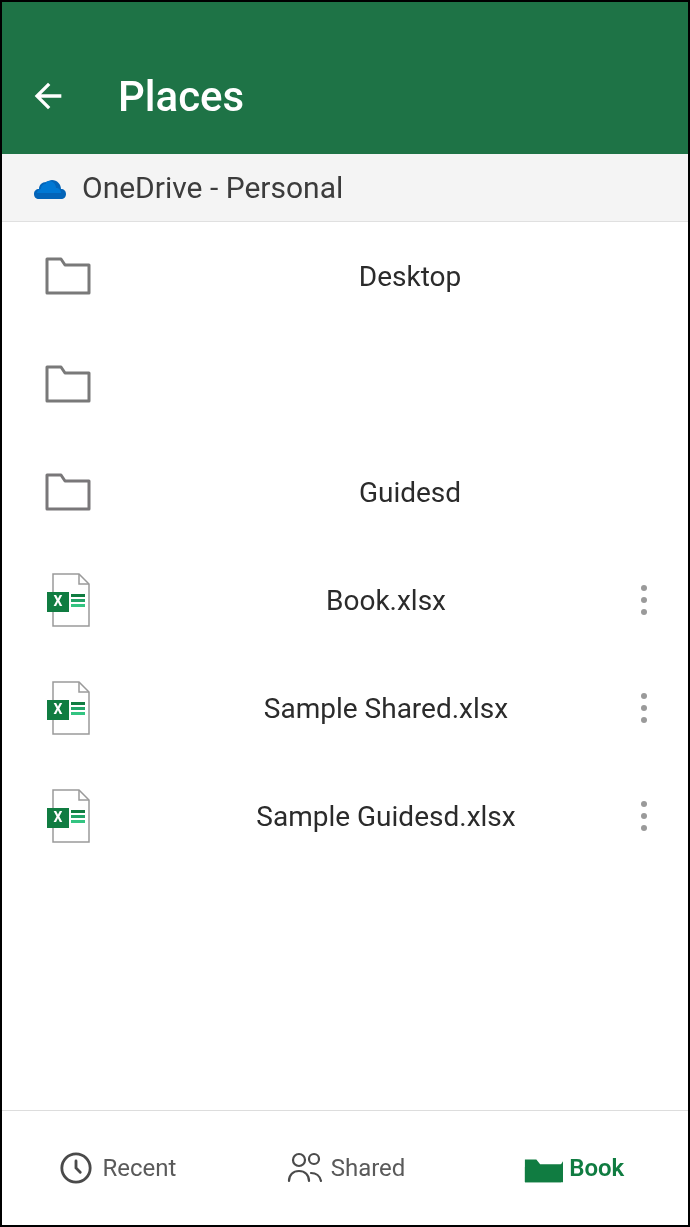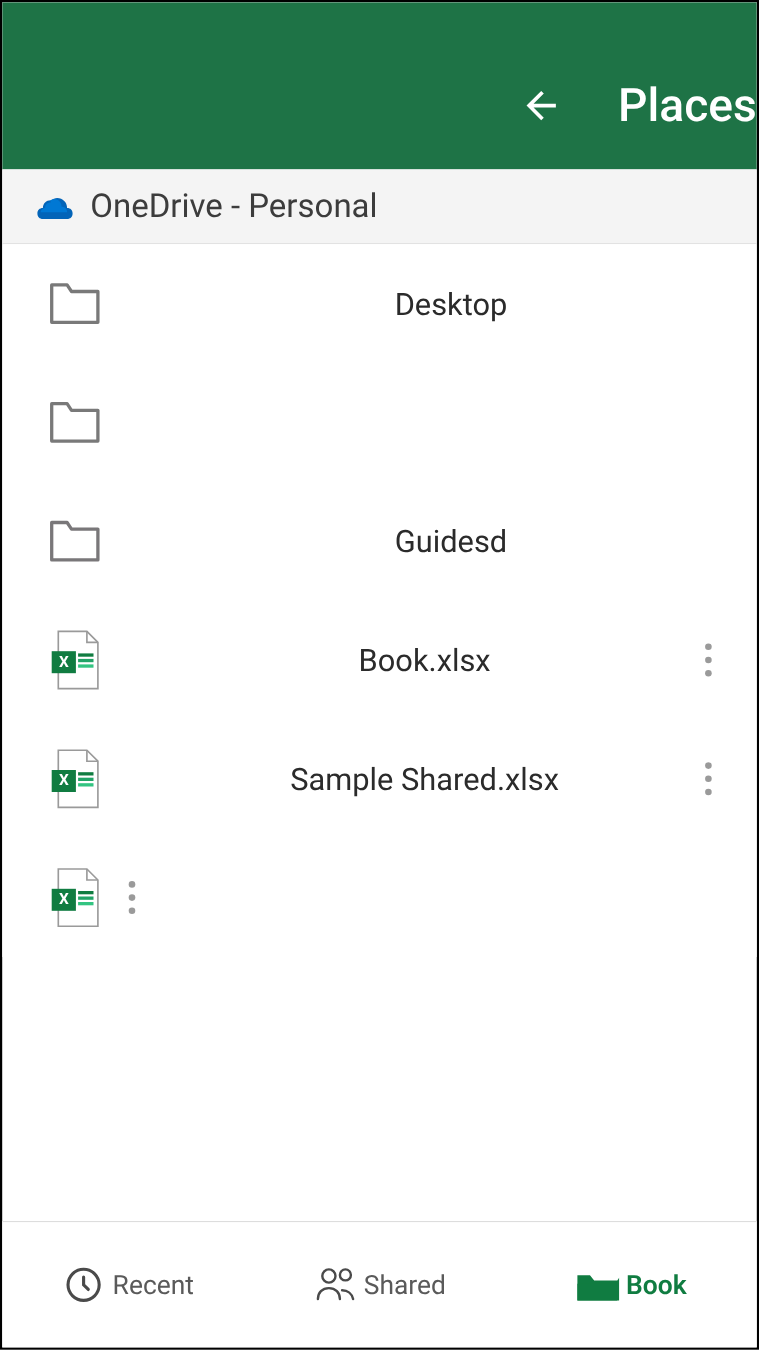--- a/index.html
+++ b/index.html
@@ -11,21 +11,20 @@
       position: relative;
       border: 2px solid #000;
       overflow: hidden;
     }
     .header {
       height: 152px;
       background: #1e7346;
       display: flex;
       align-items: center;
       padding-left: 24px;
-      justify-content: flex-end;
     }
     .back-arrow {
       width: 44px;
       height: 44px;
       display: flex;
       align-items: center;
       justify-content: center;
       cursor: pointer;
       margin-top: 36px;
     }
@@ -222,20 +221,21 @@
       <svg width="46" height="56" viewBox="0 0 46 56">
         <path d="M8 2h26l10 10v42H8V2z" fill="#ffffff" stroke="#9a9a9a" stroke-width="1.5"></path>
         <path d="M34 2v10h10" fill="none" stroke="#9a9a9a" stroke-width="1.5"></path>
         <rect x="2" y="20" width="22" height="20" fill="#107c41"></rect>
         <text x="13" y="34" font-size="14" font-weight="bold" fill="#ffffff" text-anchor="middle">X</text>
         <rect x="26" y="22" width="14" height="3" fill="#107c41"></rect>
         <rect x="26" y="27" width="14" height="3" fill="#21a366"></rect>
         <rect x="26" y="32" width="14" height="3" fill="#33c481"></rect>
       </svg>
     </div>
+    <div class="file-name">Sample Guidesd.xlsx</div>
     <div class="more-button">
       <svg width="8" height="32" viewBox="0 0 8 32">
         <circle cx="4" cy="4" r="3" fill="#9a9a9a"></circle>
         <circle cx="4" cy="16" r="3" fill="#9a9a9a"></circle>
         <circle cx="4" cy="28" r="3" fill="#9a9a9a"></circle>
       </svg>
     </div>
   </div>
 
 </div>

